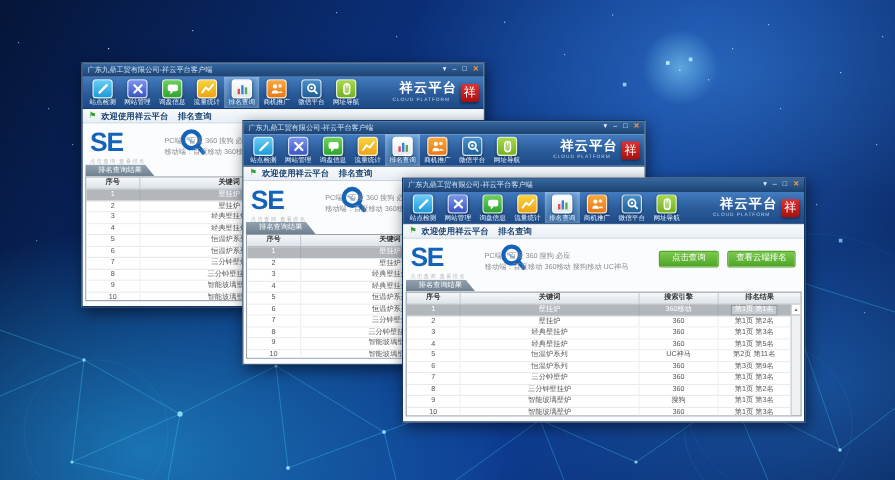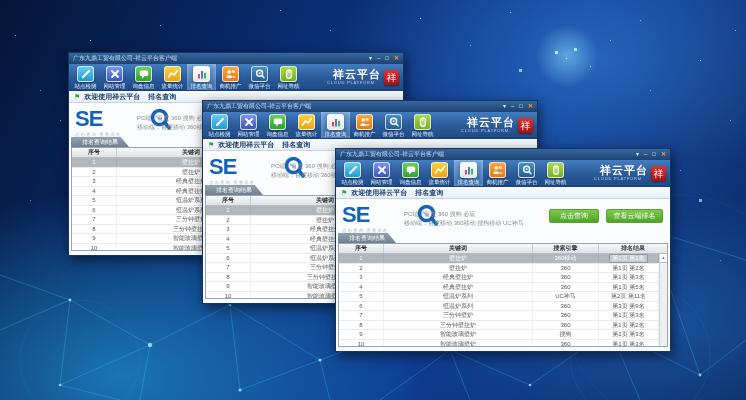--- a/index.html
+++ b/index.html
@@ -67,21 +67,21 @@
     box-shadow:0 1px 2px rgba(0,0,0,.4);}
 
   .welcome{height:12px;background:linear-gradient(#f7fafc,#e9eff5);border-bottom:1px solid #c9d4de;
     display:flex;align-items:center;padding:0 5px;box-sizing:border-box;}
   .flag{color:#2fa332;font-size:7px;line-height:12px;margin-right:4px;}
   .w1,.w2{font-size:7px;font-weight:bold;color:#1d4272;white-space:nowrap;}
   .w2{margin-left:8px;}
 
   .content{position:relative;height:152px;background:#fbfcfd;}
   .seo{position:absolute;left:6px;top:4px;}
-  .seo-row{display:flex;align-items:center;gap:48px;}
+  .seo-row{display:flex;align-items:flex-start;gap:48px;}
   .seo-se{font-size:22px;font-weight:bold;color:#1563b8;letter-spacing:-1px;line-height:24px;}
   .seo-slogan{font-size:4.5px;color:#b5b9bd;letter-spacing:1px;margin-top:1px;white-space:nowrap;}
   .engines{position:absolute;left:68px;top:11px;color:#8a8f94;font-size:6px;line-height:9px;white-space:nowrap;}
   .btn{position:absolute;height:14px;border:1px solid #57a52e;border-radius:2px;
     background:linear-gradient(#7cc94e,#4ea426);color:#fff;font-size:7px;font-family:inherit;
     padding:0;line-height:12px;text-align:center;cursor:pointer;}
   .btn.q{left:213px;top:10px;width:50px;}
   .btn.c{left:270px;top:10px;width:57px;}
   .tab{position:absolute;left:2px;top:34px;width:58px;height:10px;
     background:linear-gradient(#93a2b1,#6e8090);color:#fff;font-size:6px;line-height:10px;

